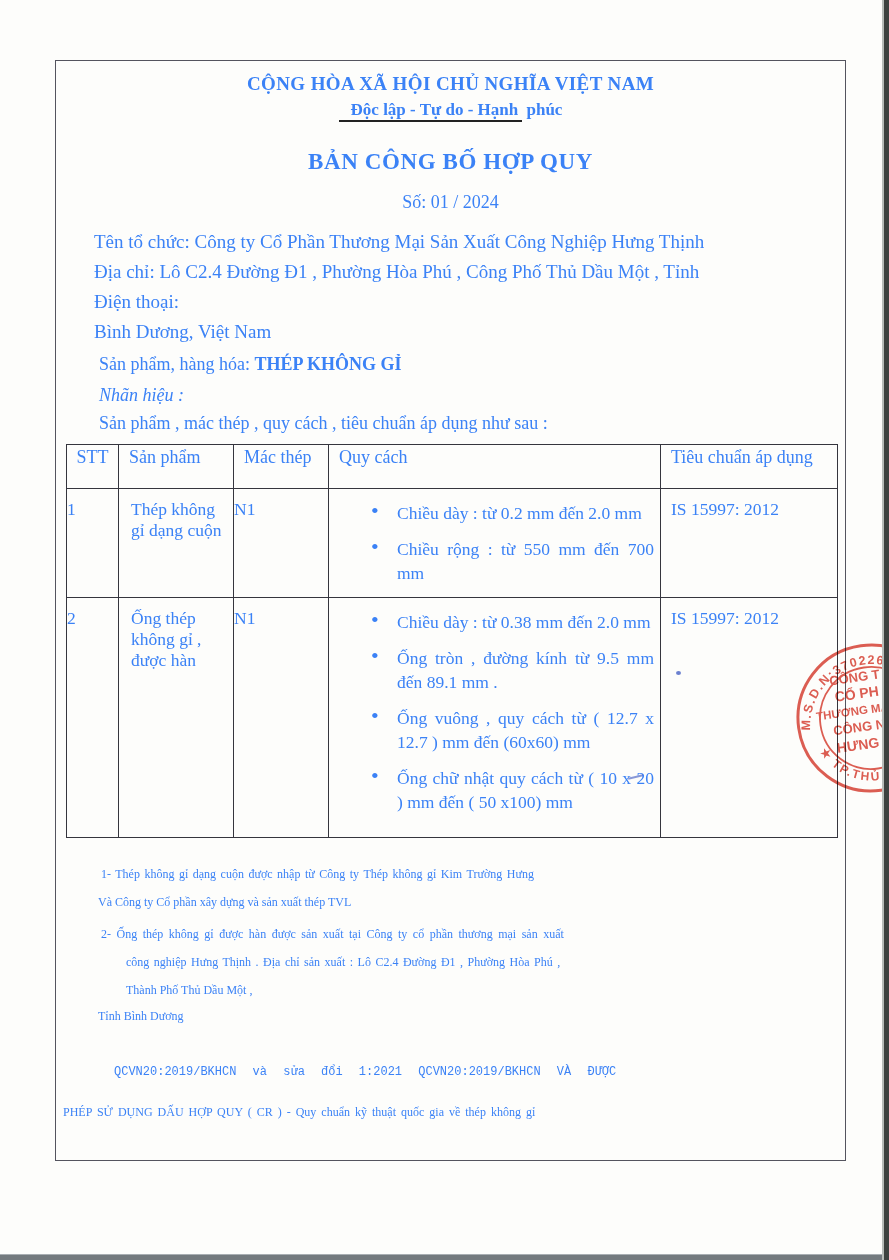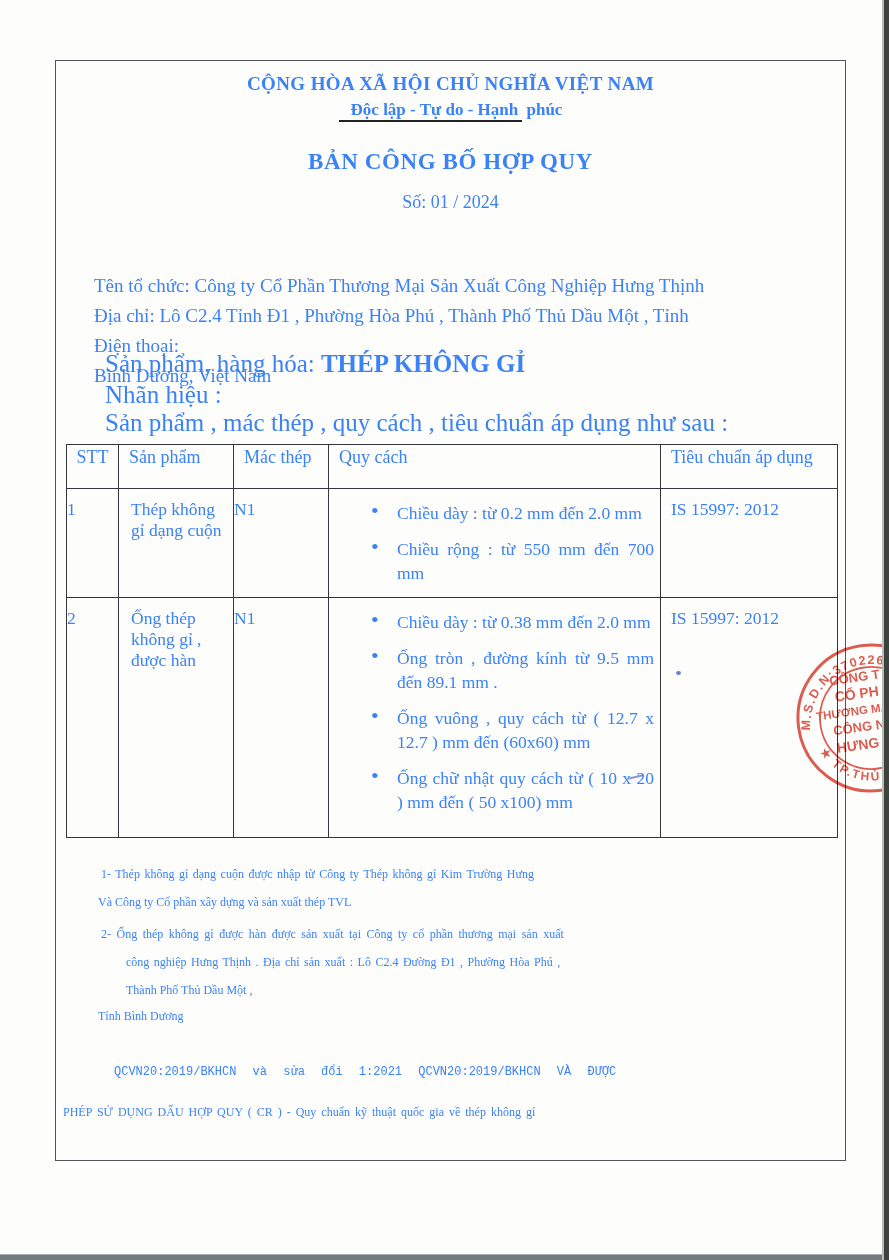--- a/index.html
+++ b/index.html
@@ -13,26 +13,26 @@
     position:absolute; left:55px; top:60px; width:791px; height:1101px;
     border:1.5px solid #54545e;
   }
   .abs { position:absolute; }
   .center { width:100%; text-align:center; }
   .nat1 { top:12px; font-weight:bold; font-size:19px; letter-spacing:.4px; }
   .nat2 { top:39px; font-weight:bold; font-size:17px; }
   .nat2 .uline { border-bottom:2px solid #222; padding:0 4px 1px 12px; }
   .doc-title { top:88px; font-weight:bold; font-size:23px; letter-spacing:.6px; }
   .doc-no { top:131px; font-size:18px; }
-  .org { top:166px; left:38px; right:20px; font-size:19px;margin-top:44px; }
+  .org { top:166px; left:38px; right:20px; font-size:19px; }
   .org div { line-height:30px; }
-  .pline { left:49px; font-size:25px; line-height:30px; }
+  .pline { left:43px; font-size:18px; line-height:30px; }
   .product { top:288px; }
   .product .pv { font-weight:bold; }
-  .brand { top:319px; }
+  .brand { top:319px;font-style:italic; }
   .intro { top:347px; }
 
   table.spec {
     position:absolute; top:383px; left:10px; width:771px;
     border-collapse:collapse; table-layout:fixed;
     font-size:17.5px;
   }
   table.spec td, table.spec th {
     border:1.5px solid #35353d; vertical-align:top;
     font-weight:normal; text-align:left;
@@ -96,21 +96,21 @@
   <div class="frame">
 
     <div class="abs center nat1">CỘNG HÒA XÃ HỘI CHỦ NGHĨA VIỆT NAM</div>
     <div class="abs center doc-title">BẢN CÔNG BỐ HỢP QUY</div>
 
     <div class="abs center nat2"><span class="uline">Độc lập - Tự do - Hạnh</span><span> phúc</span></div>
     <div class="abs center doc-no">Số: 01 / 2024</div>
 
     <div class="abs org">
       <div>Tên tổ chức: Công ty Cổ Phần Thương Mại Sản Xuất Công Nghiệp Hưng Thịnh</div>
-      <div>Địa chỉ: Lô C2.4 Tỉnh Đ1 , Phường Hòa Phú , Thành Phố Thủ Dầu Một , Tỉnh</div>
+      <div>Địa chỉ: Lô C2.4 Đường Đ1 , Phường Hòa Phú , Công Phố Thủ Dầu Một , Tỉnh</div>
       <div>Điện thoại:</div>
       <div>Bình Dương, Việt Nam</div>
     </div>
 
     <div class="abs pline product"><span>Sản phẩm, hàng hóa: </span><span class="pv">THÉP KHÔNG GỈ</span></div>
     <div class="abs pline brand">Nhãn hiệu :</div>
     <div class="abs pline intro">Sản phẩm , mác thép , quy cách , tiêu chuẩn áp dụng như sau :</div>
 
     <table class="spec">
       <colgroup>

